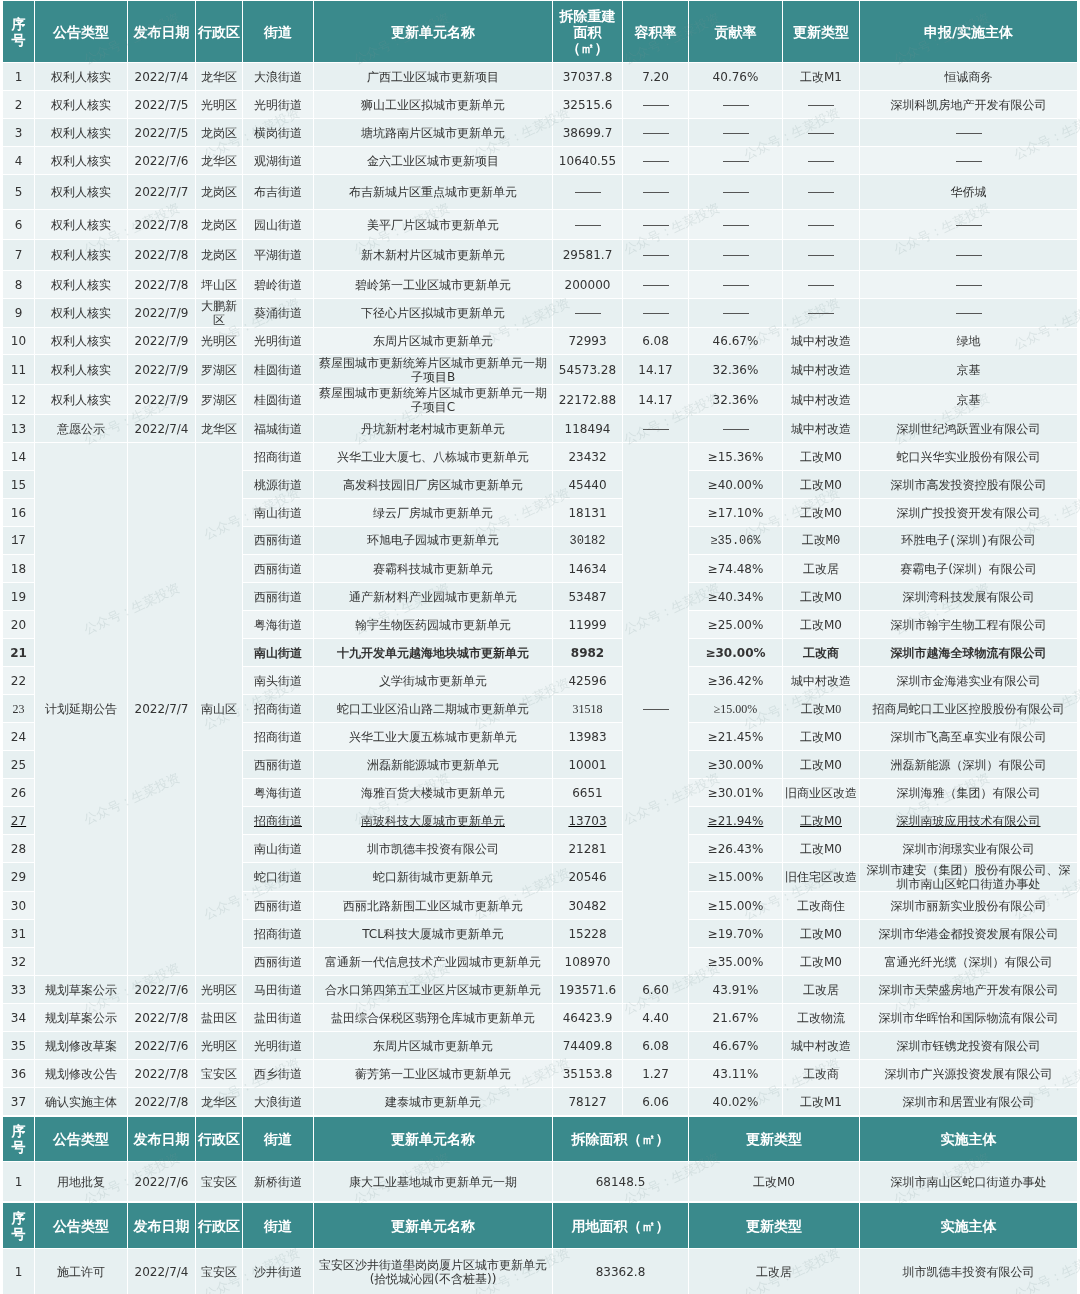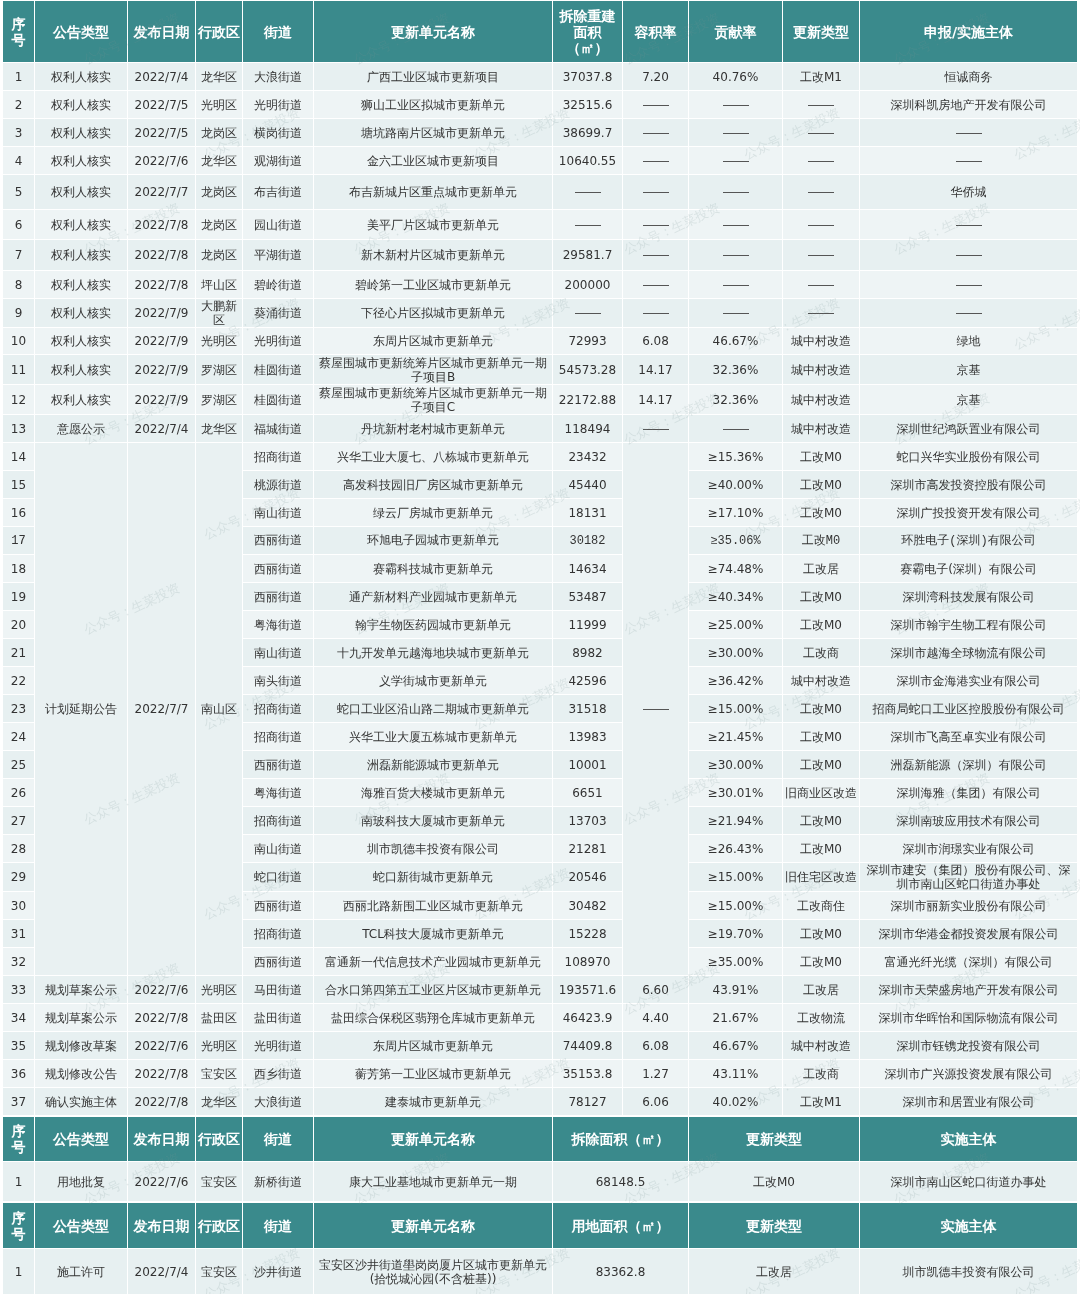--- a/index.html
+++ b/index.html
@@ -277,39 +277,39 @@
         </tr>
         <tr class="body-row" style="height: 28px;">
           <td>20</td>
           <td>粤海街道</td>
           <td>翰宇生物医药园城市更新单元</td>
           <td>11999</td>
           <td>≥25.00%</td>
           <td>工改M0</td>
           <td>深圳市翰宇生物工程有限公司</td>
         </tr>
-        <tr class="body-row" style="height: 28px;">
+        <tr class="body-row" style="height: 28px; font-weight: bold;">
           <td>21</td>
           <td>南山街道</td>
           <td>十九开发单元越海地块城市更新单元</td>
           <td>8982</td>
           <td>≥30.00%</td>
           <td>工改商</td>
           <td>深圳市越海全球物流有限公司</td>
         </tr>
         <tr class="body-row" style="height: 28px;">
           <td>22</td>
           <td>南头街道</td>
           <td>义学街城市更新单元</td>
           <td>42596</td>
           <td>≥36.42%</td>
           <td>城中村改造</td>
           <td>深圳市金海港实业有限公司</td>
         </tr>
-        <tr class="body-row" style="height: 28px;">
+        <tr class="body-row" style="height: 28px; font-family: Liberation Serif, serif;">
           <td>23</td>
           <td>招商街道</td>
           <td>蛇口工业区沿山路二期城市更新单元</td>
           <td>31518</td>
           <td>≥15.00%</td>
           <td>工改M0</td>
           <td>招商局蛇口工业区控股股份有限公司</td>
         </tr>
         <tr class="body-row" style="height: 28px;">
           <td>24</td>
@@ -331,21 +331,21 @@
         </tr>
         <tr class="body-row" style="height: 28px;">
           <td>26</td>
           <td>粤海街道</td>
           <td>海雅百货大楼城市更新单元</td>
           <td>6651</td>
           <td>≥30.01%</td>
           <td>旧商业区改造</td>
           <td>深圳海雅（集团）有限公司</td>
         </tr>
-        <tr class="body-row" style="height: 28px;">
+        <tr class="body-row" style="height: 28px; text-decoration: underline;">
           <td>27</td>
           <td>招商街道</td>
           <td>南玻科技大厦城市更新单元</td>
           <td>13703</td>
           <td>≥21.94%</td>
           <td>工改M0</td>
           <td>深圳南玻应用技术有限公司</td>
         </tr>
         <tr class="body-row" style="height: 28px;">
           <td>28</td>

